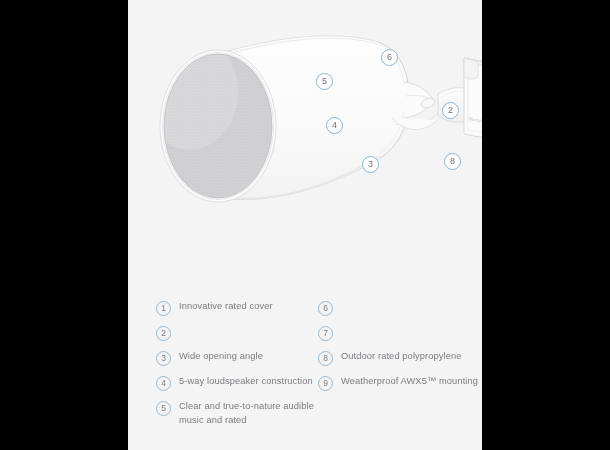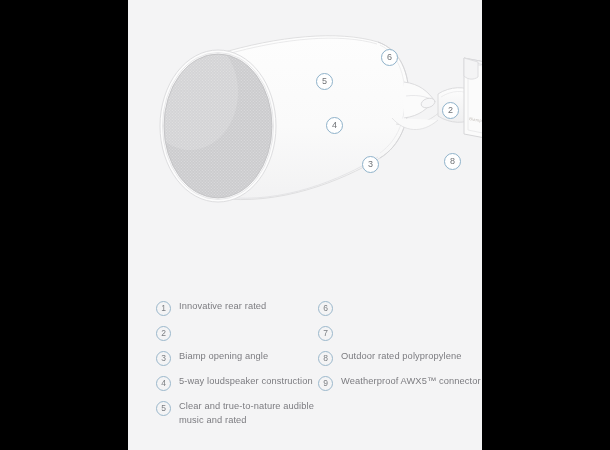--- a/index.html
+++ b/index.html
@@ -199,28 +199,28 @@
 
       <div class="marker" style="left:316px; top:153px;"><span>8</span></div>
 
     </div>
 
     <div id="legend">
 
       <div class="legend-col left">
         <div class="legend-item">
           <div class="legend-bullet">1</div>
-          <div class="legend-text">Innovative rear rated</div>
+          <div class="legend-text">Innovative rated cover</div>
         </div>
         <div class="legend-item">
           <div class="legend-bullet">2</div>
         </div>
         <div class="legend-item">
           <div class="legend-bullet">3</div>
-          <div class="legend-text">Biamp opening angle</div>
+          <div class="legend-text">Wide opening angle</div>
         </div>
         <div class="legend-item">
           <div class="legend-bullet">4</div>
           <div class="legend-text">5-way loudspeaker construction</div>
         </div>
         <div class="legend-item">
           <div class="legend-bullet">5</div>
           <div class="legend-text">Clear and true-to-nature audible music and rated</div>
         </div>
       </div>
@@ -231,20 +231,20 @@
         </div>
         <div class="legend-item">
           <div class="legend-bullet">7</div>
         </div>
         <div class="legend-item">
           <div class="legend-bullet">8</div>
           <div class="legend-text">Outdoor rated polypropylene</div>
         </div>
         <div class="legend-item">
           <div class="legend-bullet">9</div>
-          <div class="legend-text">Weatherproof AWX5™ connector</div>
+          <div class="legend-text">Weatherproof AWX5™ mounting</div>
         </div>
       </div>
 
     </div>
 
   </div>
 </div>
 
 </body></html>

